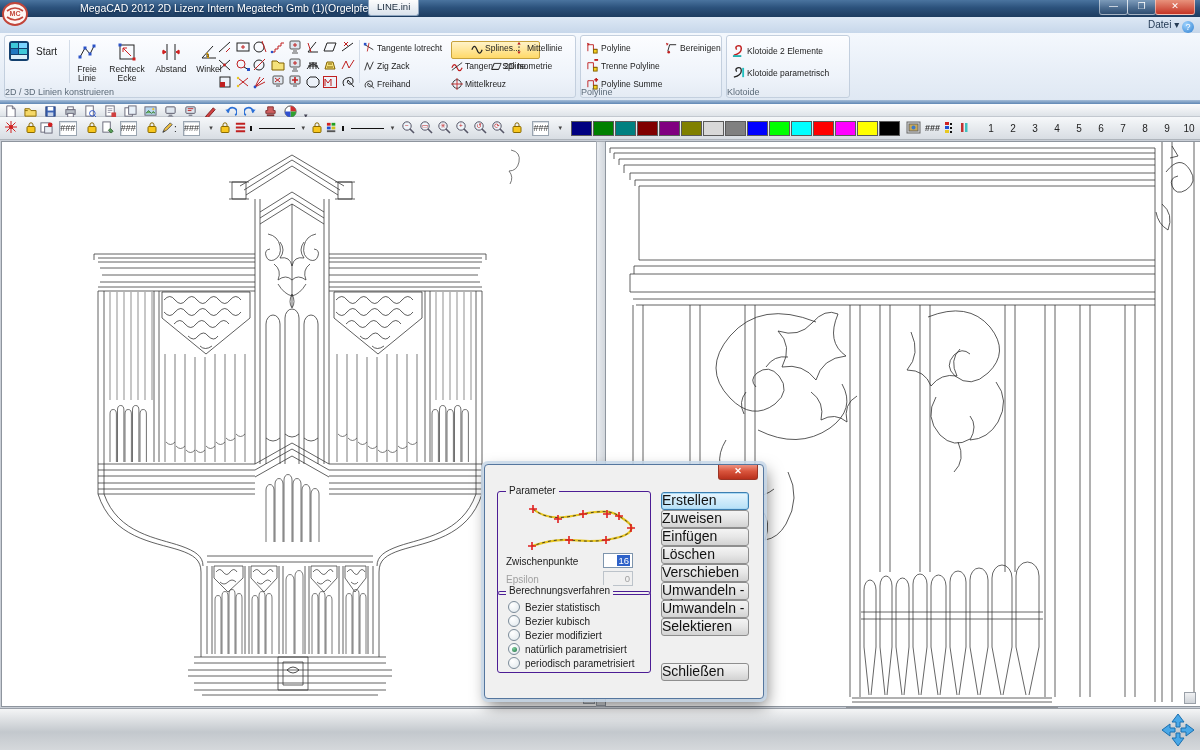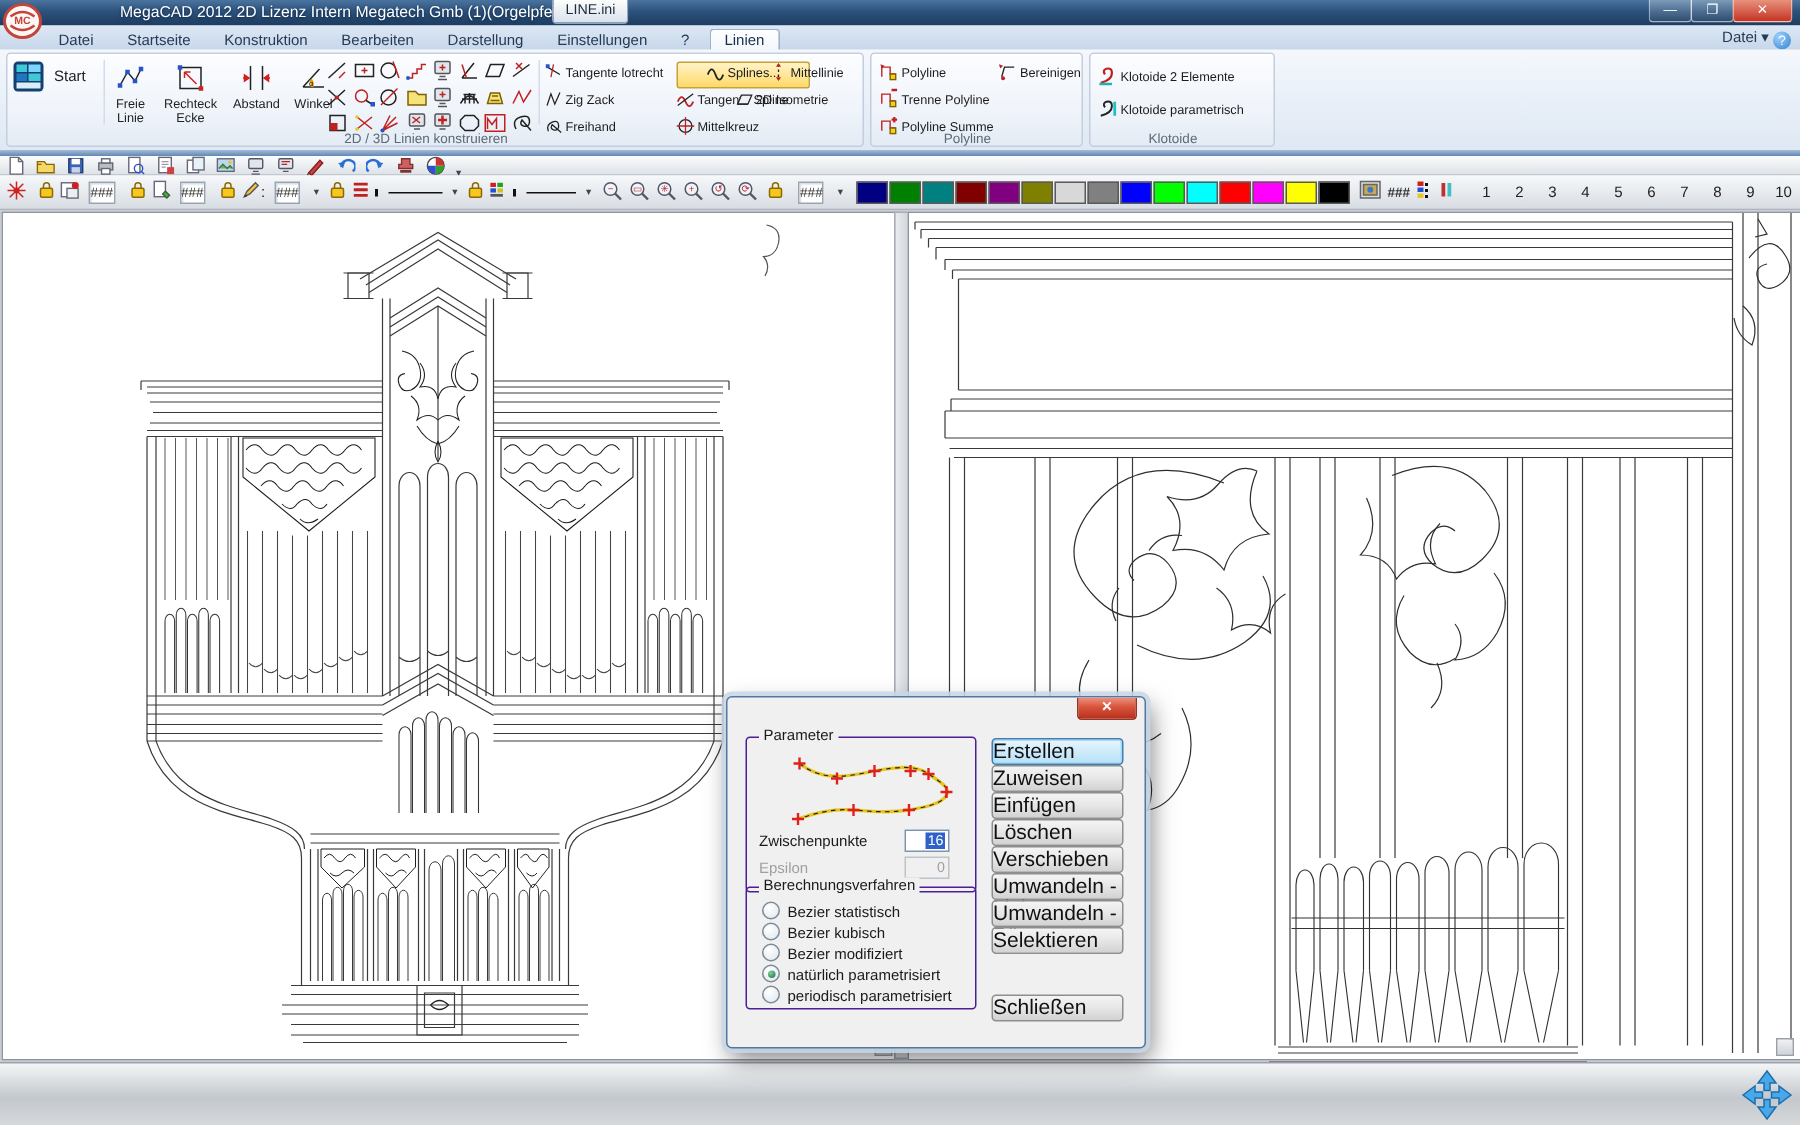--- a/index.html
+++ b/index.html
@@ -29,21 +29,21 @@
   #menuleft{left:30px;top:0}
   #menuright{right:6px;top:2px;font-size:10px;color:#253b55}
   #help-ico{display:inline-block;width:12px;height:12px;border-radius:50%;
     background:radial-gradient(circle at 35% 30%,#9fd4ff,#2f7fd0);color:#fff;font-size:9px;text-align:center;line-height:12px;vertical-align:-2px}
 
   
   #ribbon{left:0;top:33px;width:1200px;height:67px;background:linear-gradient(180deg,#f4f8fd,#e7eef7 60%,#dfe8f3)}
   #ribbonstrip{left:0;top:100px;width:1200px;height:4px;background:linear-gradient(180deg,#a5bdd8,#5f87b4)}
   .rgroup{top:2px;height:61px;border:1px solid #c3cfde;border-radius:3px;
     background:linear-gradient(180deg,#fcfdff,#eef3fa 68%,#e4ebf4);box-shadow:inset 0 1px 0 #fff}
-  .rglabel{position:absolute;bottom:0;left:0;right:12px;text-align:center;font-size:9px;color:#5b6а78;color:#5b6a78}
+  .rglabel{position:absolute;bottom:0;left:0;right:12px;font-size:9px;color:#5b6а78;color:#5b6a78}
   .startcell{position:absolute;left:3px;top:4px;width:60px;height:26px}
   .startlbl{position:absolute;left:28px;top:6px;font-size:10px;color:#222}
   .vsep{position:absolute;top:4px;bottom:14px;width:1px;background:#d3dce8}
   .bigbtn{position:absolute;top:3px;height:44px;text-align:center}
   .bigbtn .blbl{position:absolute;top:26px;left:0;right:0;font-size:8.5px;line-height:1.1;color:#222}
   .bigbtn svg{margin-top:3px}
   .toolrow{position:absolute;height:16px;font-size:8.5px;color:#1c1c1c;white-space:nowrap;line-height:15px}
   .toolrow svg{vertical-align:-3px;margin-right:2px}
   .toolrow.hl{background:linear-gradient(180deg,#fff3c8,#ffd968);border:1px solid #c7a23c;border-radius:2px;
     line-height:13px;padding:0 19px}
@@ -124,30 +124,20 @@
     <path d="M5,10 q8,-6 16,0 M5,16 q8,6 16,0" stroke="#c2453a" stroke-width="1.6" fill="none"></path>
     <text x="13" y="15" font-size="7" fill="#c2453a" text-anchor="middle" font-weight="bold">MC</text>
   </svg>
 </div>
 <div id="cfgtab" class="abs">LINE.ini</div>
 <div class="winbtn abs" style="right:72px">—</div>
 <div class="winbtn abs" style="right:44px">❐</div>
 <div class="winbtn abs" id="btn-close" style="right:5px">✕</div>
 
 <div id="menurow" class="abs">
-  <div id="menuleft" class="abs">
-    <span class="menuitem">Datei</span>
-    <span class="menuitem">Startseite</span>
-    <span class="menuitem">Konstruktion</span>
-    <span class="menuitem">Bearbeiten</span>
-    <span class="menuitem">Darstellung</span>
-    <span class="menuitem">Einstellungen</span>
-    <span class="menuitem">?</span>
-    <span class="menuitem active">Linien</span>
-  </div>
   <div id="menuright" class="abs">
     <span><span>Datei</span> ▾</span>
     <span id="help-ico">?</span>
   </div>
 </div>
 
 <div id="ribbon" class="abs">
 
   <div class="rgroup abs" style="left:4px;width:570px">
     <div class="startcell">

